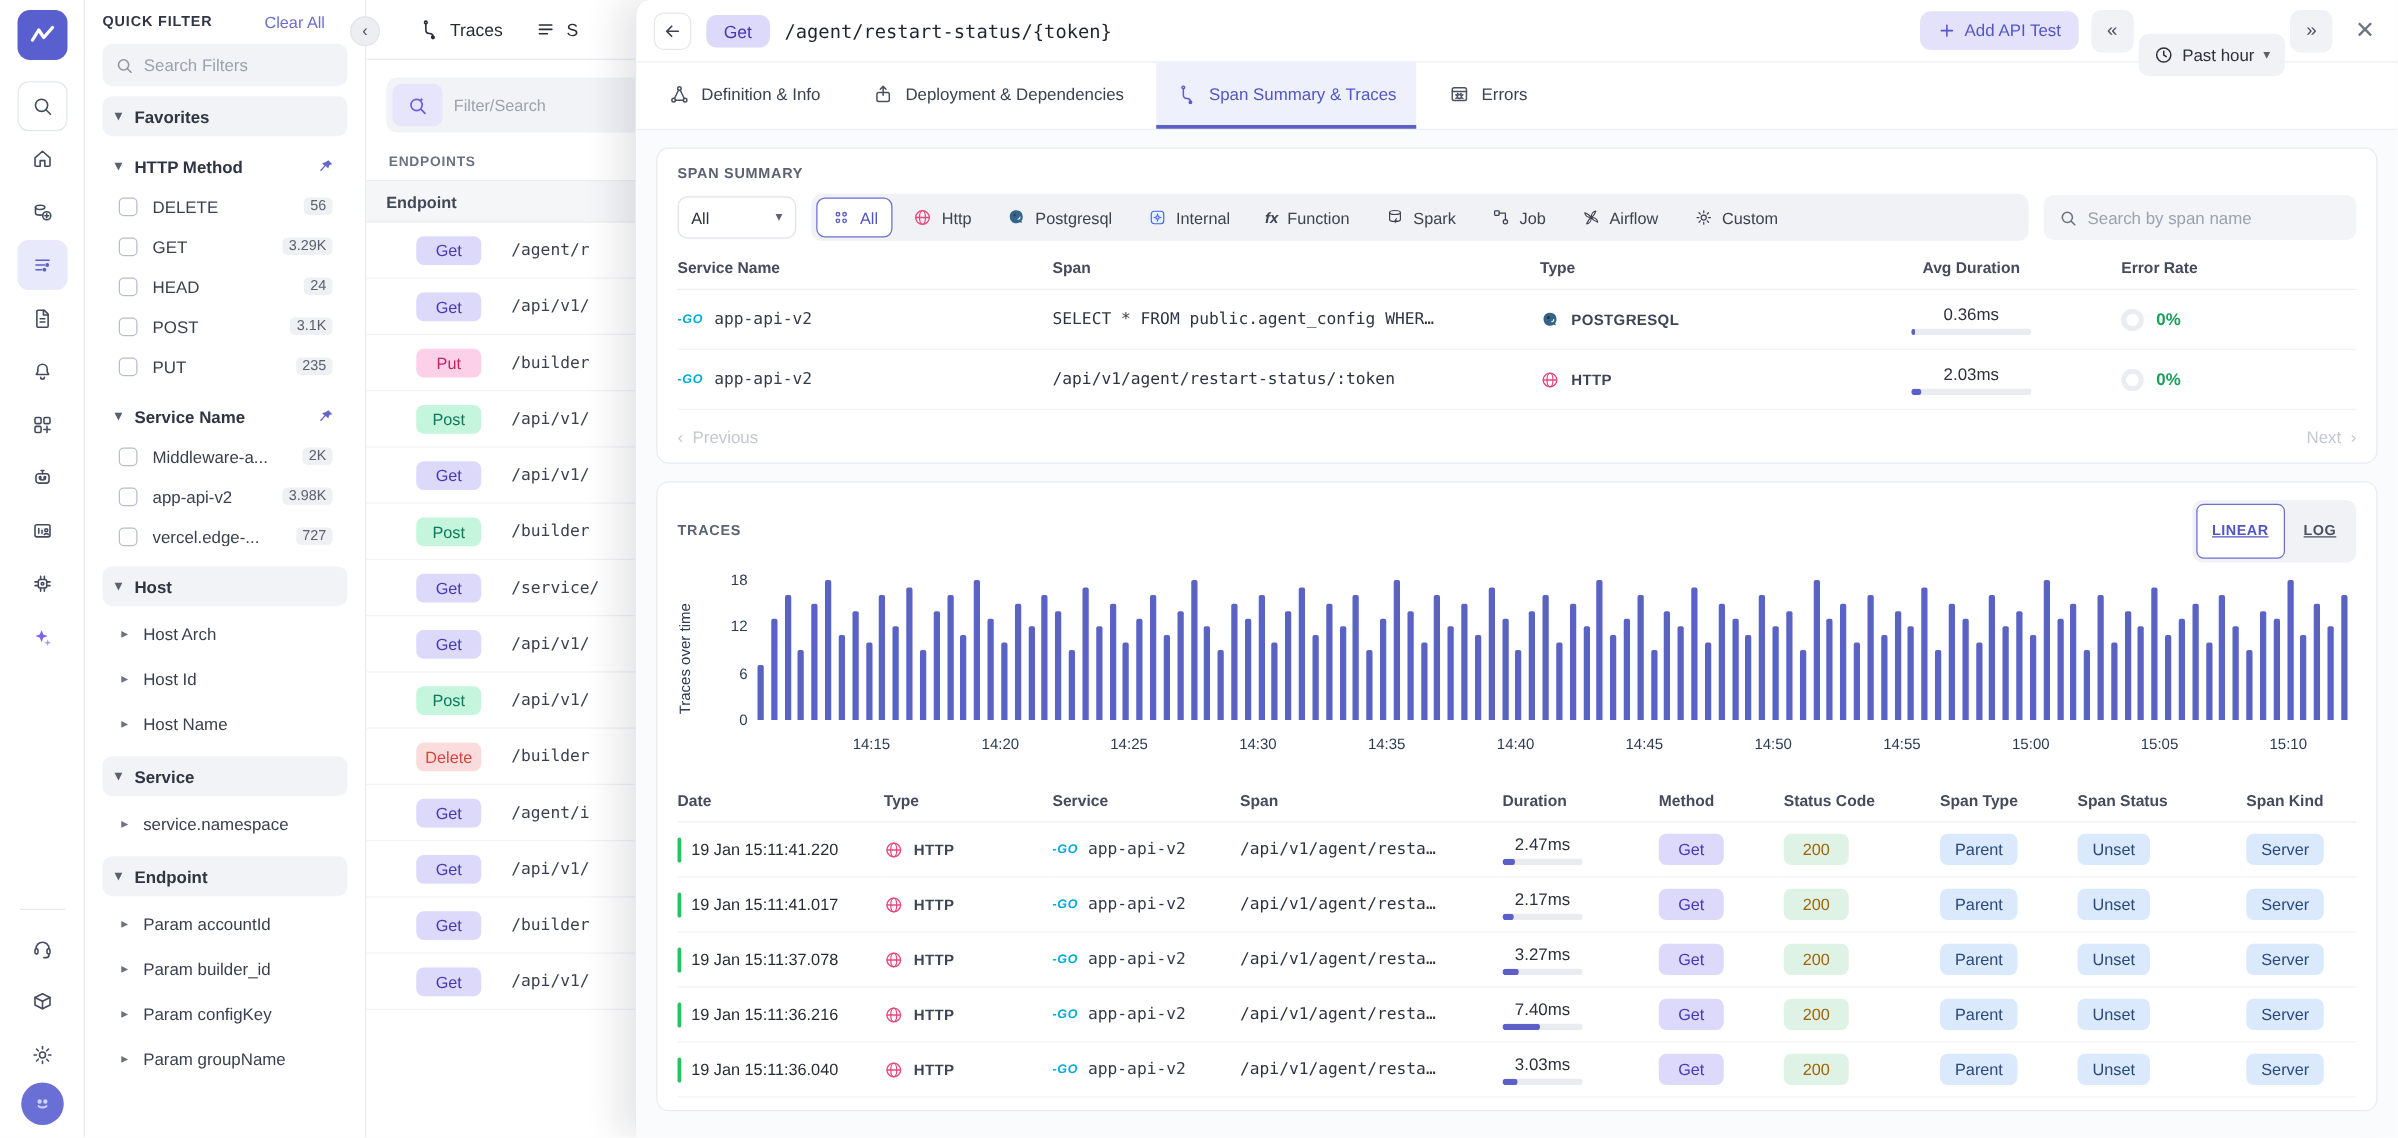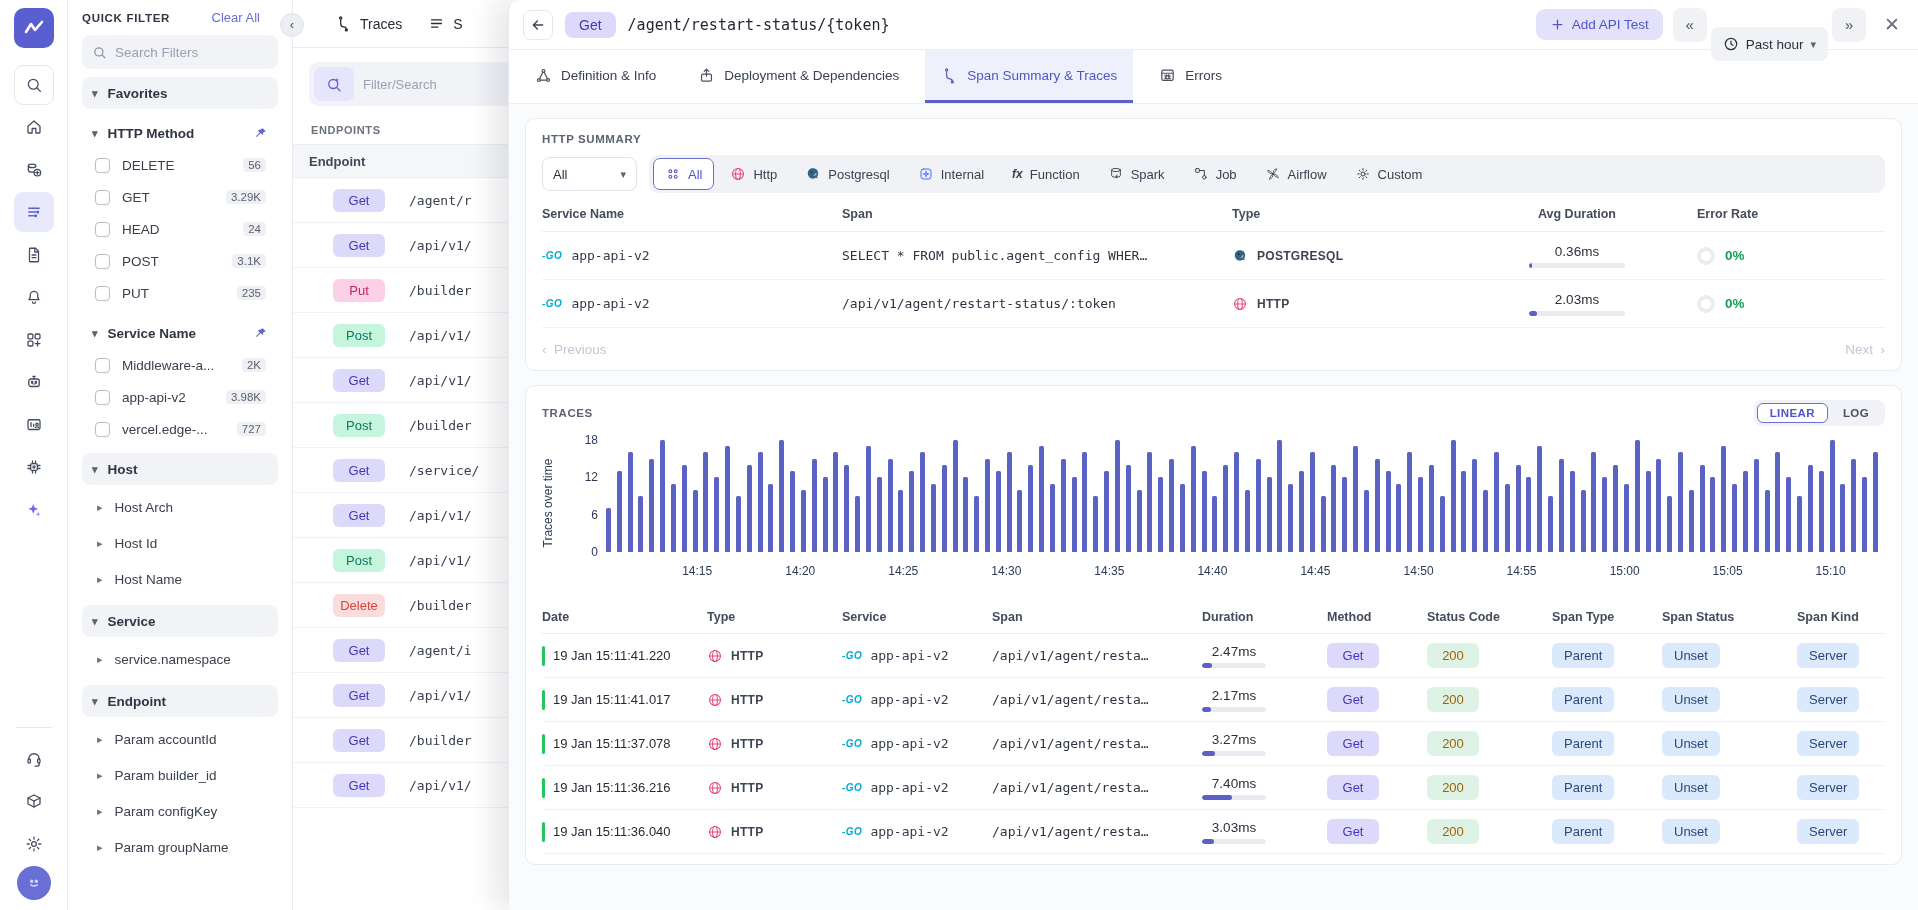--- a/index.html
+++ b/index.html
@@ -97,21 +97,21 @@
   .dur .num { font-size:13.5px; color:#2b303c; align-self:center; }
   .track { height:5px; background:#e9ebf0; border-radius:3px; position:relative; overflow:hidden; }
   .track .fill { position:absolute; left:0; top:0; bottom:0; background:#5b5fc7; border-radius:3px; }
   .donut { width:18px; height:18px; border:4px solid #e9ecf1; border-radius:50%; }
   .err-txt { color:#18a159; font-size:13.5px; font-weight:bold; }
   .pager { display:flex; justify-content:space-between; gap:30px; align-items:center; height:42px; color:#c2c7d2; font-size:13.5px; }
   .pager span { cursor:pointer; }
 
   .tr-head { display:flex; align-items:center; justify-content:space-between; }
   .scale-toggle { background:#f1f2f6; border-radius:8px; padding:3px; display:flex; gap:2px; }
-  .scale-toggle button { font-family:inherit; font-size:11.5px; font-weight:bold; letter-spacing:.4px; border:1px solid transparent; background:transparent; color:#4a5060; border-radius:6px; padding:3px 12px; cursor:pointer; }
+  .scale-toggle button { font-family:inherit; font-size:11.5px; font-weight:bold; letter-spacing:.4px; border:1px solid transparent; background:transparent; color:#4a5060; border-radius:6px; padding:15px 12px; cursor:pointer;text-decoration:underline; }
   .scale-toggle button.on { background:#fff; border-color:#6a6fd0; color:#5156c5; }
 
   .chart { position:relative; margin:14px 6px 0 64px; height:148px; }
   .plot { position:absolute; left:0; right:0; top:0; height:112px; display:flex; align-items:flex-end; justify-content:space-between; }
   .bar { width:5px; background:#5a62c3; border-radius:1.5px 1.5px 0 0; }
   .ylab { position:absolute; left:-58px; top:56px; transform:rotate(-90deg) translateX(0); transform-origin:center; font-size:12px; color:#2b3a55; white-space:nowrap; width:120px; text-align:center; margin-left:-60px; }
   .ytick { position:absolute; left:-34px; width:26px; text-align:right; font-size:12px; color:#2b3a55; }
   .xtick { position:absolute; top:124px; font-size:12px; color:#2b3a55; transform:translateX(-50%); }
 
   .tr-grid { display:grid; grid-template-columns:165px 135px 150px 210px 125px 100px 125px 110px 135px 1fr; margin-top:12px; }
@@ -570,21 +570,21 @@
               <circle cx="12" cy="14.5" r="2.3"></circle>
               <path d="M9.7 13.3l-1.7-.9M9.7 15.7l-1.7.9M14.3 13.3l1.7-.9M14.3 15.7l1.7.9M10.9 12.2l-.8-1.3M13.1 12.2l.8-1.3"></path>
             </svg>
           </span>
      <span>Errors</span>
    </div>
       </div>
 
     <div class="d-body">
       <div class="card">
-        <div class="card-title">HTTP SUMMARY</div>
+        <div class="card-title">SPAN SUMMARY</div>
         <div class="ss-controls">
           <div class="select">
             <span>All</span>
             <span class="chev">▾</span>
           </div>
           <div class="chips" id="chips">
               <button class="chip active">
      <span class="ic">
                   <svg viewBox="0 0 24 24" width="16" height="16" fill="none" stroke="#5b5fc7" stroke-width="1.7" stroke-linecap="round" stroke-linejoin="round">
                     <circle cx="8" cy="8" r="2.1"></circle>
@@ -662,20 +662,29 @@
               <button class="chip">
      <span class="ic">
                   <svg viewBox="0 0 24 24" width="16" height="16" fill="none" stroke="#3c4250" stroke-width="1.5" stroke-linecap="round" stroke-linejoin="round">
                     <circle cx="12" cy="12" r="3"></circle>
                     <path d="M12 4v2.2M12 17.8V20M4 12h2.2M17.8 12H20M6.3 6.3l1.6 1.6M16.1 16.1l1.6 1.6M17.7 6.3l-1.6 1.6M7.9 16.1l-1.6 1.6"></path>
                   </svg>
                 </span>
      <span>Custom</span>
    </button>
             </div>
+          <div class="ss-search">
+            <span class="ic" style="color:#6a7180">
+                <svg viewBox="0 0 24 24" width="15" height="15" fill="none" stroke="currentColor" stroke-width="2" stroke-linecap="round">
+                  <circle cx="11" cy="11" r="6.5"></circle>
+                  <path d="M16 16l4.5 4.5"></path>
+                </svg>
+              </span>
+            <span class="ph">Search by span name</span>
+          </div>
         </div>
         <div class="ss-grid" id="ss-table">
             <div class="h">Service Name</div>
             <div class="h">Span</div>
             <div class="h">Type</div>
             <div class="h" style="text-align:center">Avg Duration</div>
             <div class="h">Error Rate</div>
     <div class="ss-cell">
               <span class="goic">-GO</span>
               <span class="svc">app-api-v2</span>

